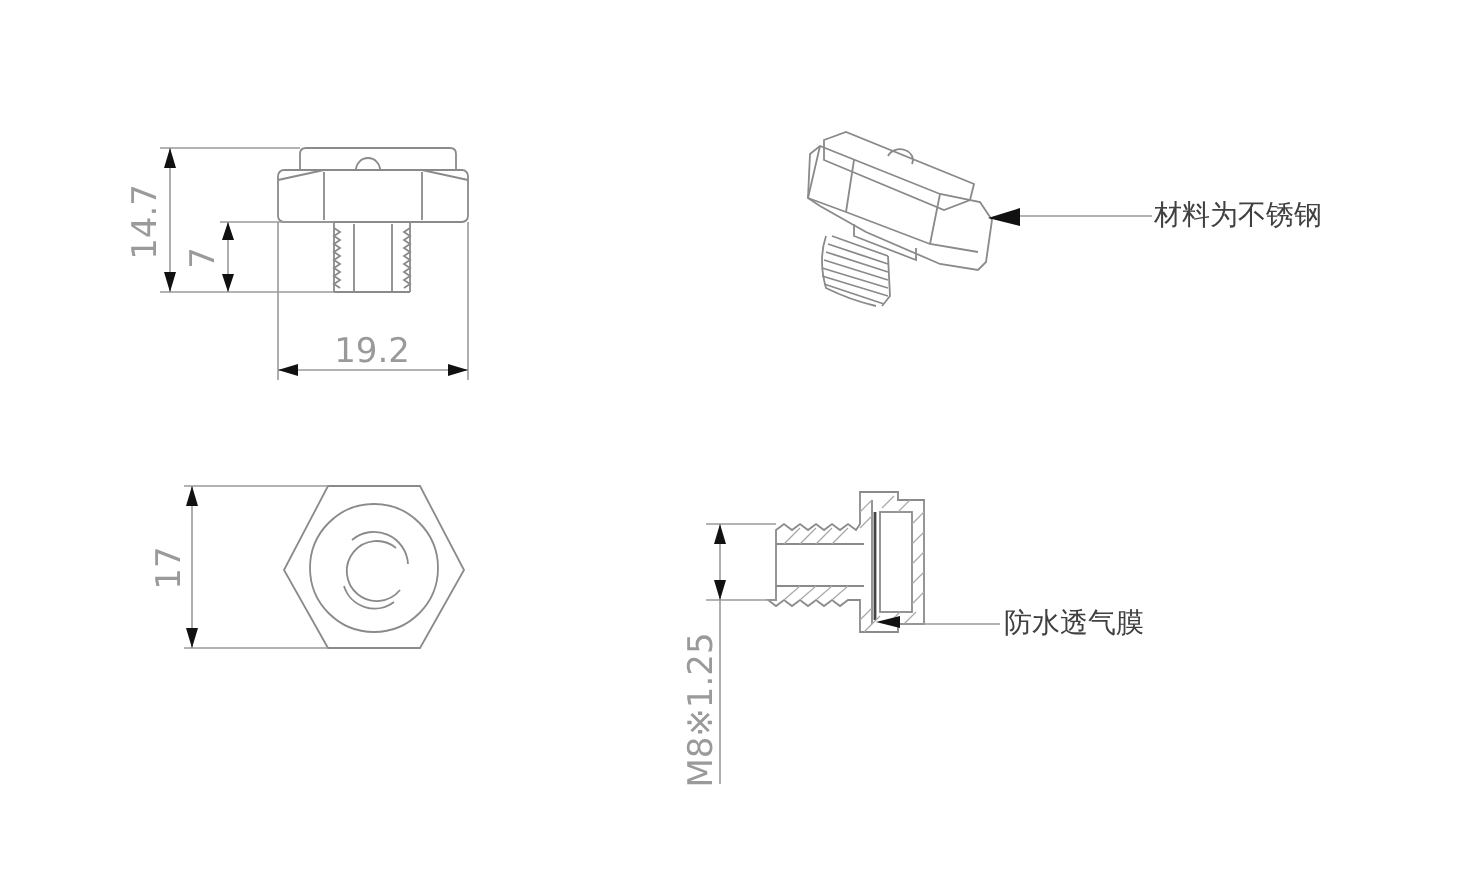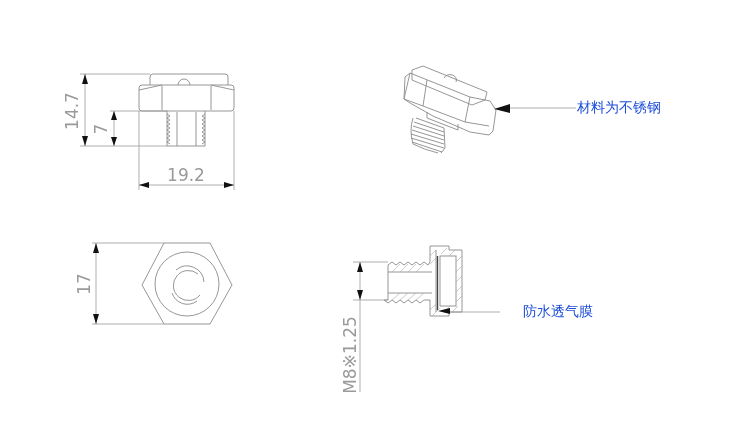--- a/index.html
+++ b/index.html
@@ -5,21 +5,21 @@
   html, body { margin: 0; padding: 0; background: #ffffff; }
   body { width: 730px; height: 446px; position: relative; overflow: hidden;
          font-family: "DejaVu Sans", sans-serif; }
   svg { position: absolute; left: 0; top: 0; }
   .ln { stroke: #8a8a8a; stroke-width: 0.9; fill: none; }
   .dim { stroke: #9a9a9a; stroke-width: 0.8; fill: none; }
   .hat { stroke: #a8a8a8; stroke-width: 0.6; fill: none; }
   .arr { fill: #111; stroke: none; }
   .dimtxt { font-family: "DejaVu Sans", sans-serif; fill: #9a9a9a; font-size: 17px; }
   .lbl { position: absolute; font-family: "DejaVu Sans", sans-serif;
-         color: #1d4ed8; font-size: 14px; white-space: nowrap; }
+         color: #404040; font-size: 14px; white-space: nowrap; }
 </style>
 </head>
 <body>
 
 <svg width="730" height="446" viewBox="0 0 730 446">
 
   <g>
 
     <path class="ln" d="M150,85 L150,77 Q150,74 153,74 L225,74 Q228,74 228,77 L228,85"></path>
 
@@ -146,13 +146,13 @@
     <line class="dim" x1="353" y1="262" x2="388" y2="262"></line>
     <line class="dim" x1="353" y1="300" x2="388" y2="300"></line>
     <line class="dim" x1="360" y1="262" x2="360" y2="392"></line>
     <polygon class="arr" points="360,262 357,272 363,272"></polygon>
     <polygon class="arr" points="360,300 357,290 363,290"></polygon>
     <text class="dimtxt" transform="translate(356,355) rotate(-90)" text-anchor="middle">M8※1.25</text>
   </g>
 </svg>
 
 <div class="lbl" style="left:577px; top:99px;">材料为不锈钢</div>
-<div class="lbl" style="left:523px; top:303px;text-align:right;">防水透气膜</div>
+<div class="lbl" style="left:502px; top:303px;text-align:right;">防水透气膜</div>
 
 </body></html>

